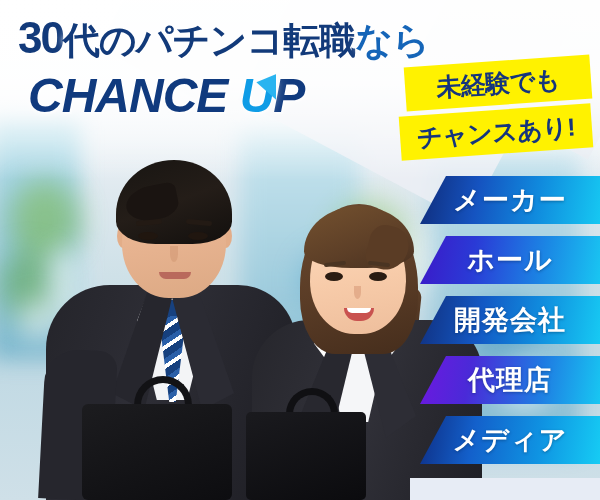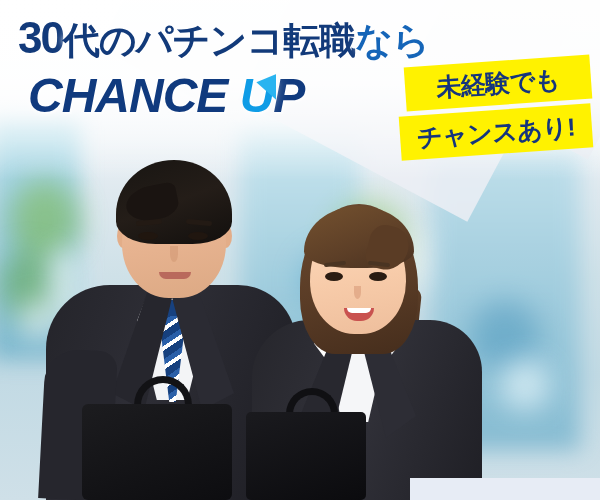--- a/index.html
+++ b/index.html
@@ -288,15 +288,32 @@
   <div class="logo">
     <span>CHANCE</span>
     <span class="up-u"><span>U</span><span class="flag"></span></span><span class="up-p">P</span>
   </div>
 
   <div class="badge">
     <div class="bar bar1">未経験でも</div>
     <div class="bar bar2">チャンスあり!</div>
   </div>
 
+  <div class="cats">
+    <div class="cat c1">
+      <span>メーカー</span>
+    </div>
+    <div class="cat c2">
+      <span>ホール</span>
+    </div>
+    <div class="cat c3">
+      <span>開発会社</span>
+    </div>
+    <div class="cat c4">
+      <span>代理店</span>
+    </div>
+    <div class="cat c5">
+      <span>メディア</span>
+    </div>
+  </div>
 
 
 </div>
 
 </body></html>

